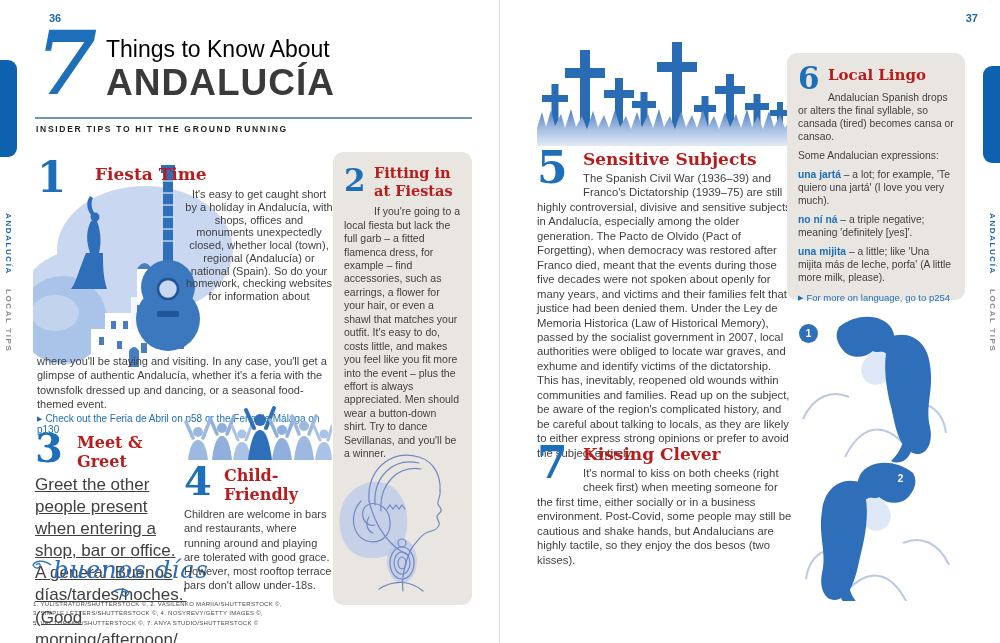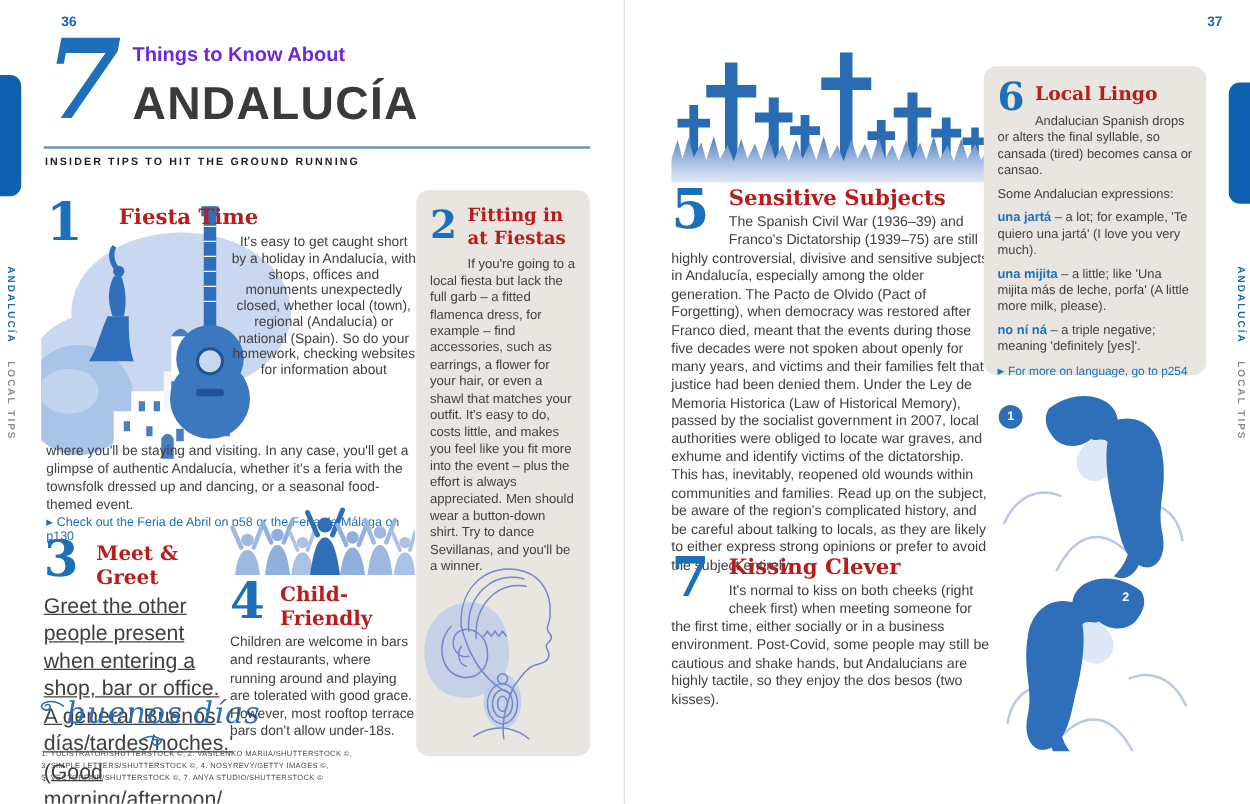--- a/index.html
+++ b/index.html
@@ -14,21 +14,21 @@
   #tab-right{right:0;top:66px;border-radius:9px 0 0 9px;}
   .vtext{writing-mode:vertical-rl;font-size:8px;font-weight:bold;letter-spacing:1.6px;line-height:1;}
   .vtext .region{color:#1c67b2;}
   .vtext .sect{color:#8b8b8b;margin-top:10px;font-weight:bold;}
   #vtext-left{left:4px;top:213px;}
   #vtext-right{right:4px;top:213px;}
   .pagenum{font-size:11px;font-weight:bold;color:#1c67b2;margin-left:27px;}
   
   #big-seven{left:36px;top:22px;font-family:"DejaVu Serif",serif;font-style:italic;font-weight:bold;
              font-size:88px;line-height:.95;color:#1c6fb8;}
-  #title-top{left:106px;top:36px;font-size:16px;color:#6d28d9;font-weight:bold;}
+  #title-top{left:106px;top:36px;font-size:23px;color:#000000;}
   #title-main{left:106px;top:62px;font-size:37px;font-weight:bold;letter-spacing:1px;color:#3a3a3a;}
   #header-rule{left:35px;top:117px;width:437px;height:2px;background:#6f94bd;}
   #tagline{left:36px;top:124px;font-size:8.5px;font-weight:bold;letter-spacing:1.7px;color:#1f1f1f;}
   
   .sec-num{font-family:"DejaVu Serif",serif;font-weight:bold;color:#1c6fb8;}
   .sec-title{font-family:"DejaVu Serif",serif;font-weight:bold;color:#b91c1c;}
   .body{color:#3f3f3f;}
   .tip{color:#1c6fb8;}
   .tip .arrow{font-size:7px;vertical-align:1px;margin-right:3px;}
   .fl-num{float:left;line-height:.85;}
@@ -329,22 +329,22 @@
     <div class="body">It's normal to kiss on both cheeks (right cheek first) when meeting someone for the first time, either socially or in a business environment. Post-Covid, some people may still be cautious and shake hands, but Andalucians are highly tactile, so they enjoy the dos besos (two kisses).</div>
   </div>
 
   <div id="s6" class="abs box">
     <div id="s6-inner">
       <div class="fl-num sec-num">6</div>
       <div class="sec-title">Local Lingo</div>
       <div class="body">Andalucian Spanish drops or alters the final syllable, so cansada (tired) becomes cansa or cansao.</div>
       <div class="body para">Some Andalucian expressions:</div>
       <div class="body para"><span class="term">una jartá</span><span> – a lot; for example, 'Te quiero una jartá' (I love you very much).</span></div>
+      <div class="body para"><span class="term">no ní ná</span><span> – a triple negative; meaning 'definitely [yes]'.</span></div>
       <div class="body para"><span class="term">una mijita</span><span> – a little; like 'Una mijita más de leche, porfa' (A little more milk, please).</span></div>
-      <div class="body para"><span class="term">no ní ná</span><span> – a triple negative; meaning 'definitely [yes]'.</span></div>
       <div id="s6-tip" class="tip">
         <span class="arrow">▶</span><span>For more on language, go to p254</span>
       </div>
     </div>
   </div>
 
   <svg id="kiss" class="abs" viewBox="0 0 178 298">
     <defs>
       <g id="couple">
         <path d="M16,110 C26,88 44,80 62,88" stroke="#bcc9e6" stroke-width="2" fill="none"></path>

